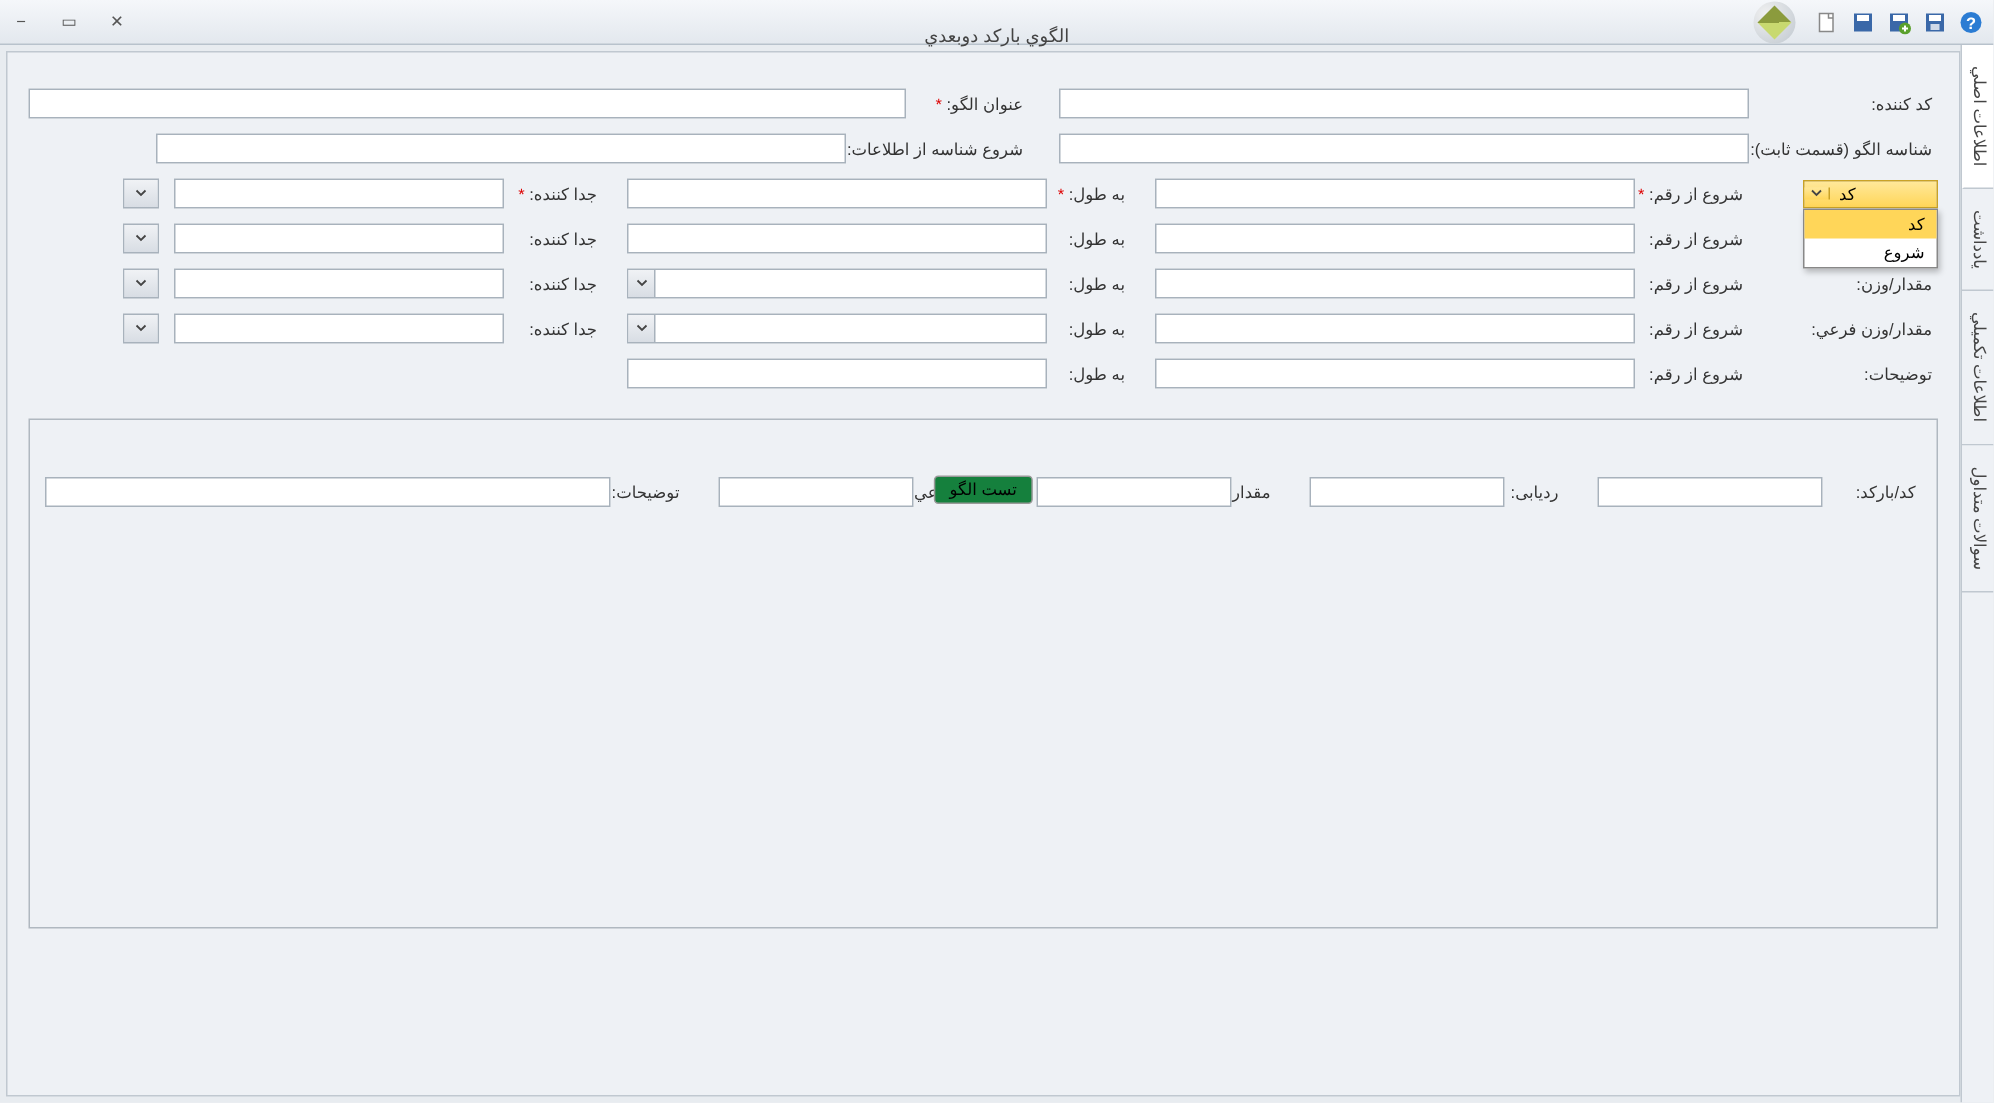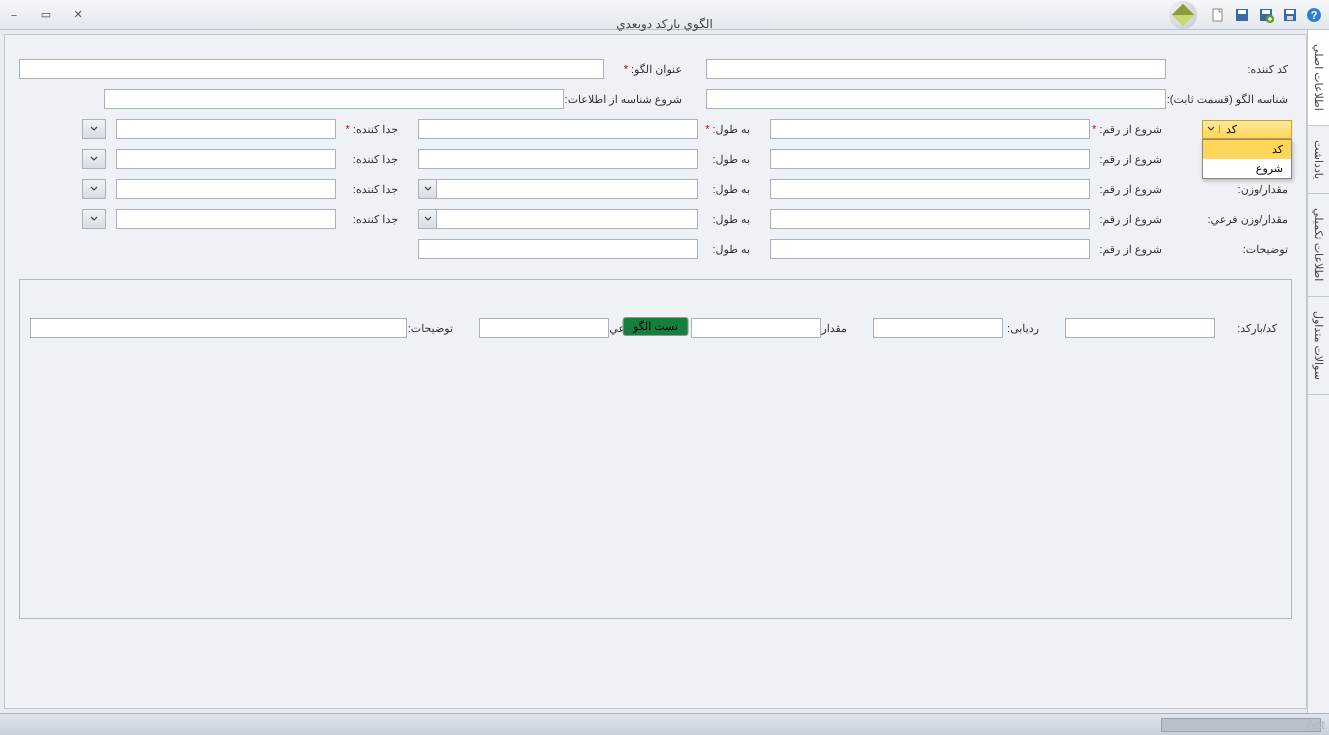--- a/index.html
+++ b/index.html
@@ -448,18 +448,14 @@
           <span class="lbl" style="width:70px;padding-right:20px">مقدار فرعي:</span>
           <input type="text" class="ro-input" style="width: 130px;" readonly="">
           <span class="lbl" style="width:60px;padding-right:20px">توضیحات:</span>
           <input type="text" class="ro-input" style="flex: 1 1 0%;" readonly="">
         </div>
       </div>
 
     </div>
   </div>
 
-  <div class="status-bar">
-    <div class="status-seg"></div>
-    <span class="act-watermark">Act</span>
-  </div>
 
 </div>
 
 </body></html>

